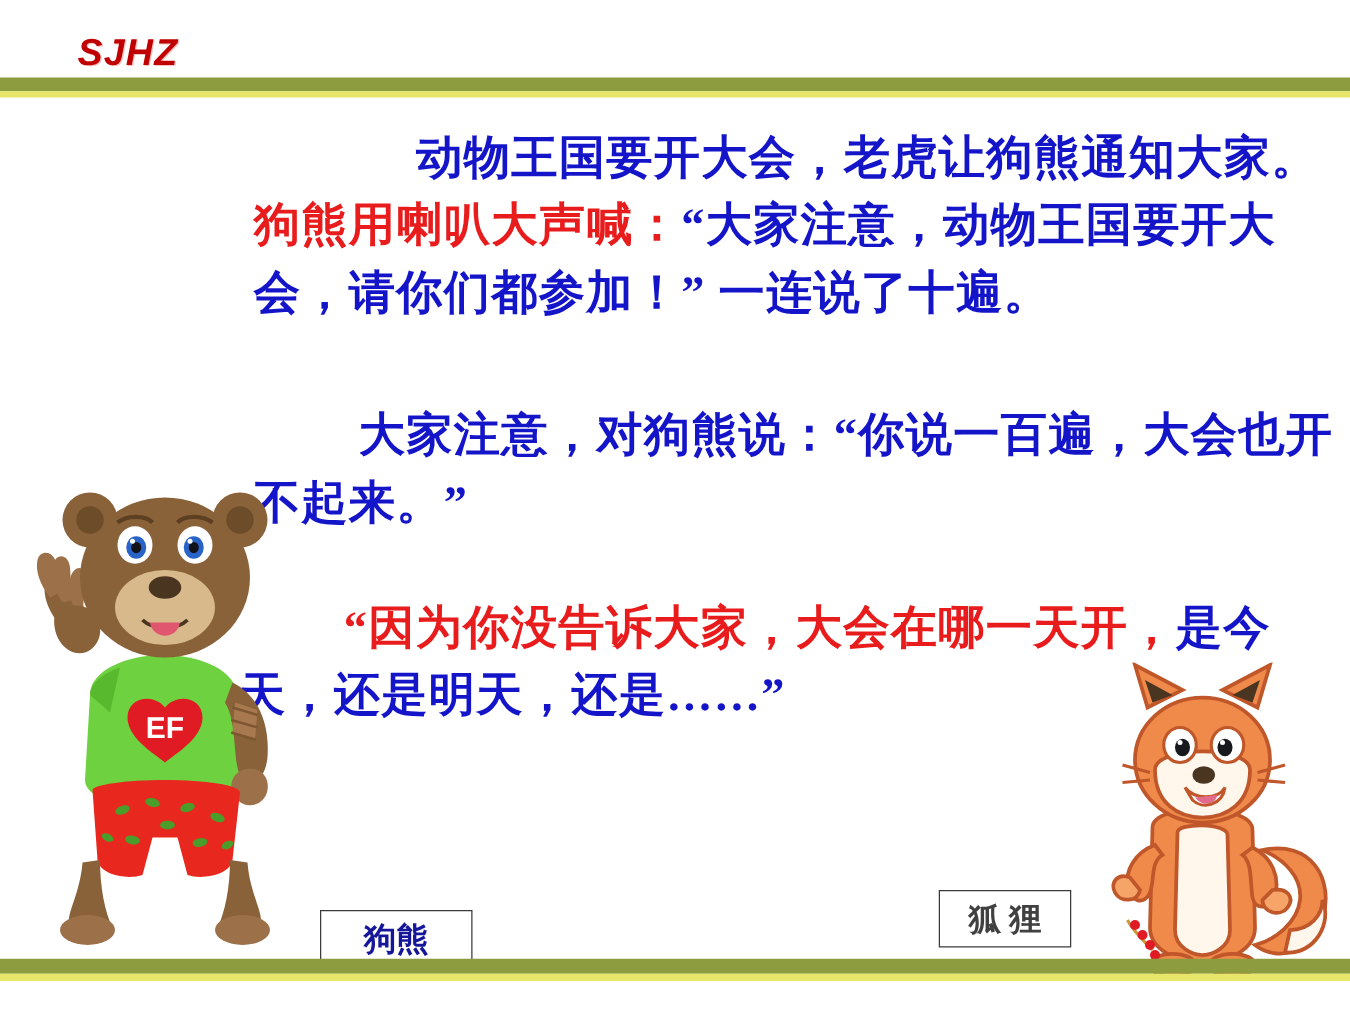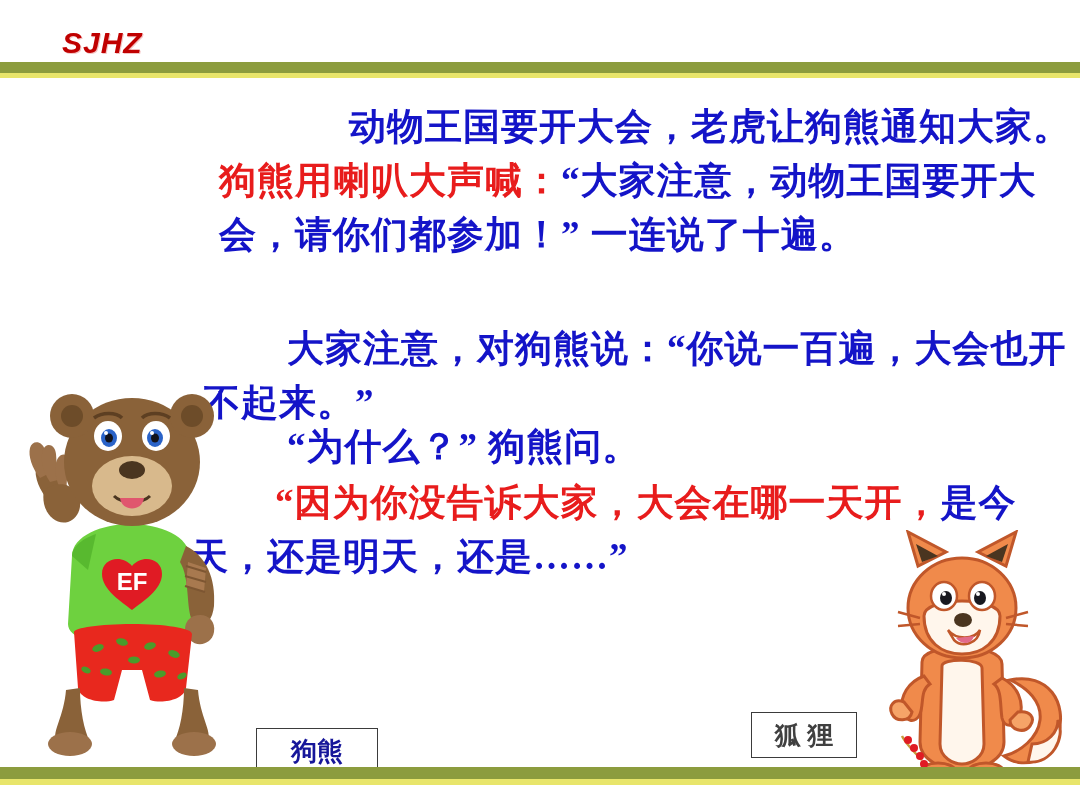--- a/index.html
+++ b/index.html
@@ -77,21 +77,20 @@
     color: #1414C8;
     font-size: 37px;
     line-height: 54px;
     letter-spacing: 1px;
   }
   #para1 {
     left: 203px;
     top: 100px;
     width: 855px;
     text-indent: 130px;
-    margin-left: 16px;
   }
   #para2 {
     left: 203px;
     top: 322px;
     width: 865px;
     text-indent: 84px;
   }
   #para3 {
     left: 203px;
     top: 420px;
@@ -150,23 +149,20 @@
   <div class="band-yellow top"></div>
 
   <div class="text-block" id="para1">
     <span>动物王国要开大会，老虎让狗熊通知大家。</span><span class="red">狗熊用喇叭大声喊：</span><span>“大家注意，动物王国要开大会，请你们都参加！” 一连说了十遍。</span>
   </div>
 
   <div class="text-block" id="para2">
     <span>大家注意，对狗熊说：“你说一百遍，大会也开不起来。”</span>
   </div>
 
-  <div class="text-block" id="para3">
-    <span>“为什么？” 狗熊问。</span>
-  </div>
 
   <div class="text-block" id="para4">
     <span class="red">“因为你没告诉大家，大会在哪一天开，</span><span>是今天，还是明天，还是……”</span>
   </div>
 
   <svg class="mascot" id="bear" viewBox="0 0 240 400">
 
     <g>
       <path d="M58 150 C40 135 28 120 26 106 C24 96 32 90 40 96 C46 101 50 110 54 118 Z" fill="#8a6239"></path>
       <path d="M30 108 C22 98 18 86 20 78 C22 70 32 70 35 80 C37 88 36 98 38 104 Z" fill="#9c714a"></path>

